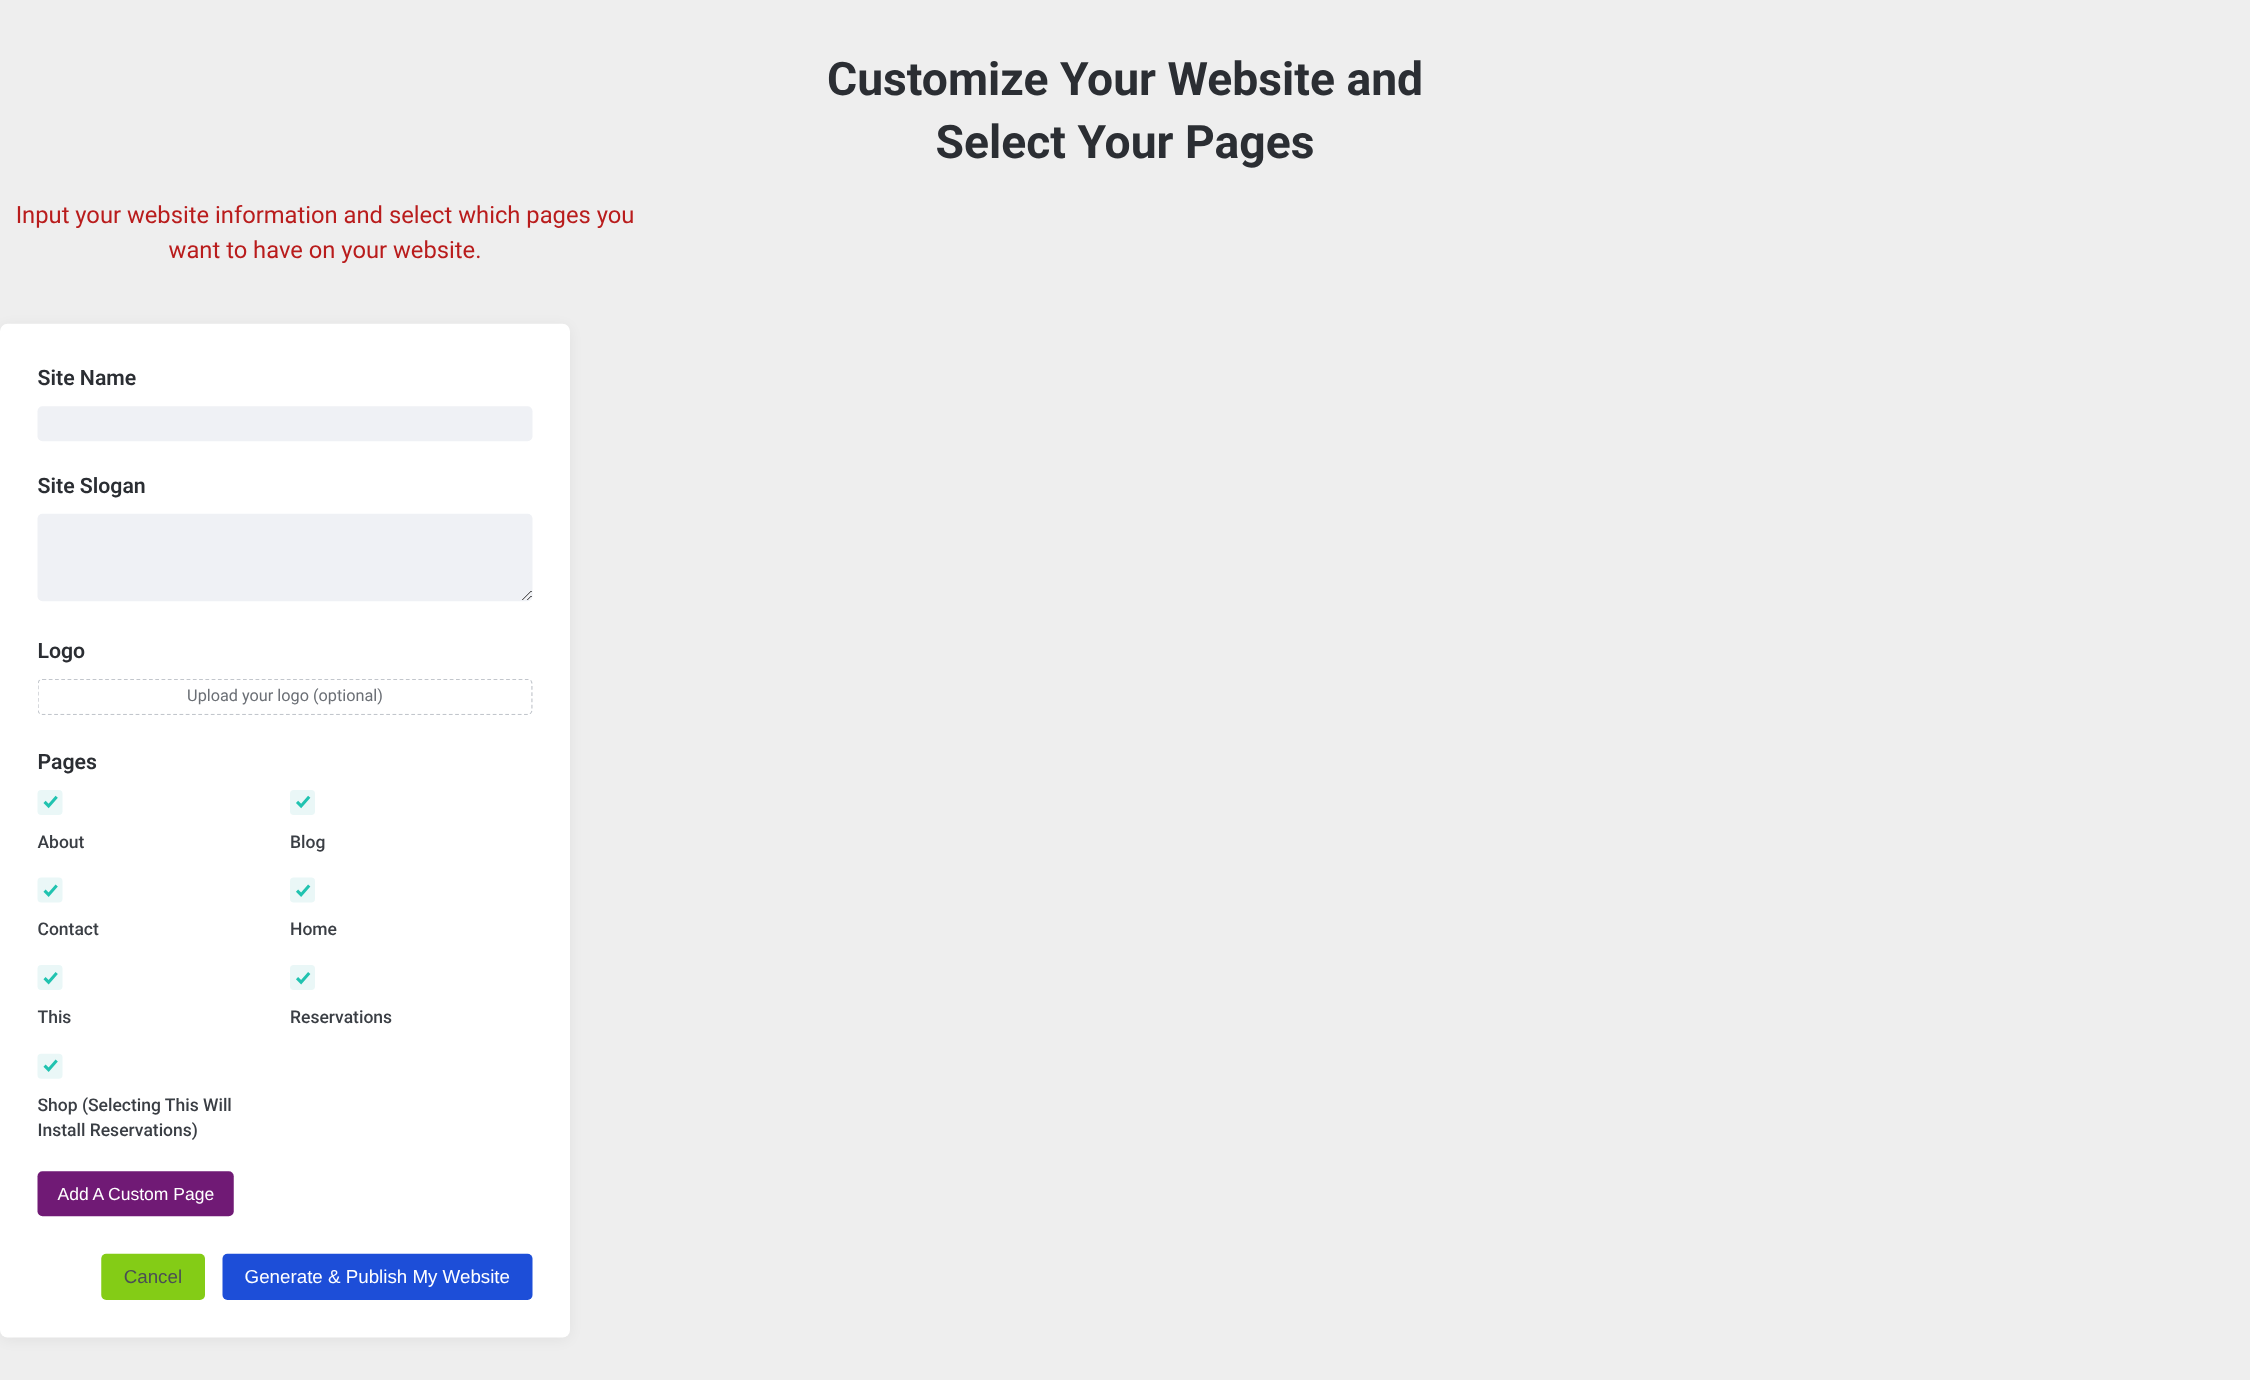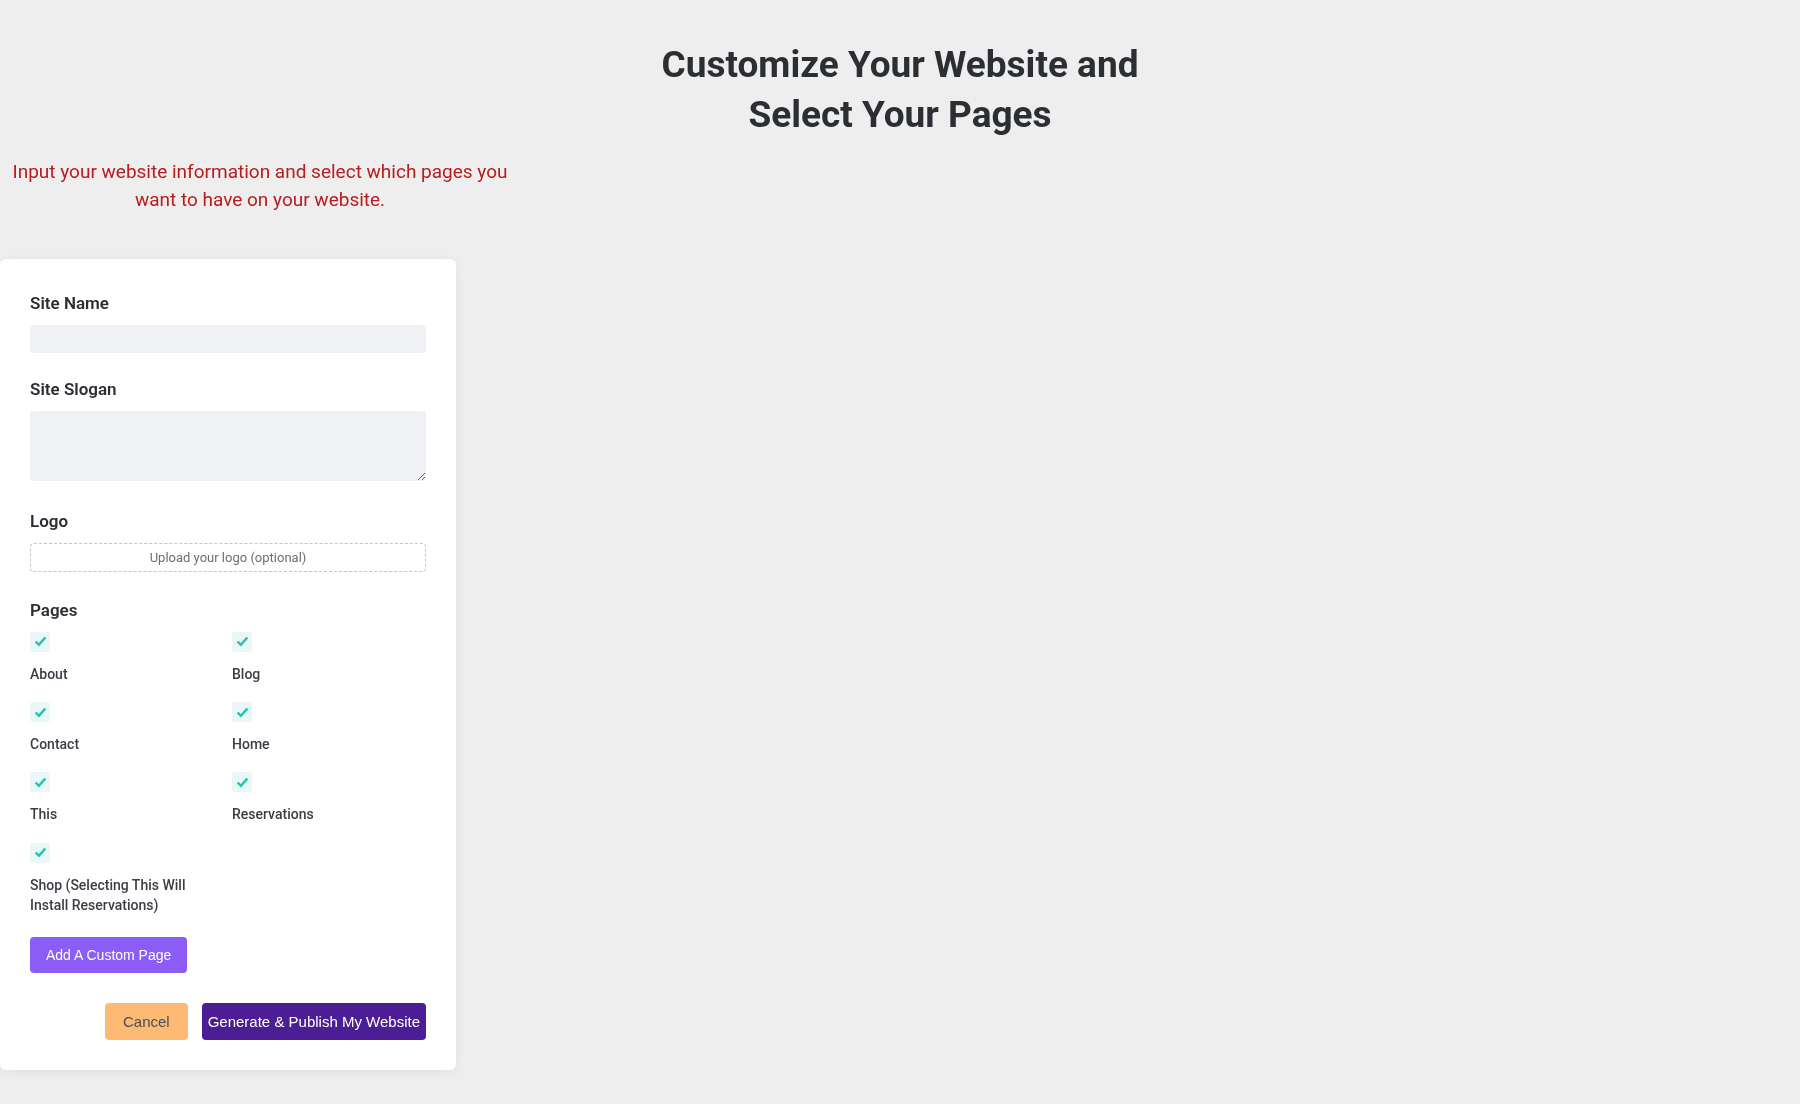--- a/index.html
+++ b/index.html
@@ -117,51 +117,51 @@
       stroke-width: 3;
       fill: none;
     }
     .page-label {
       font-size: 14px;
       color: #3a3e44;
       line-height: 1.45;
       font-weight: 500;
     }
     .add-page-btn {
-      background: #8b5cf6;
+      background: #701a75;
       color: #fff;
       border: none;
       border-radius: 4px;
       padding: 10px 16px;
       font-size: 14px;
       font-weight: 500;
       cursor: pointer;
       margin-bottom: 30px;
     }
     .action-row {
       display: flex;
       justify-content: flex-end;
       gap: 14px;
     }
     .cancel-btn {
-      background: #fdba74;
+      background: #84cc16;
       color: #4a4e55;
       border: none;
       border-radius: 4px;
       padding: 10px 18px;
       font-size: 15px;
       font-weight: 500;
       cursor: pointer;
     }
     .publish-btn {
-      background: #4c1d95;
+      background: #1d4ed8;
       color: #fff;
       border: none;
       border-radius: 4px;
-      padding: 10px 6px;
+      padding: 10px 18px;
       font-size: 15px;
       font-weight: 500;
       cursor: pointer;
     }
     .arrow-annotation {
       position: absolute;
       left: -162px;
       top: 438px;
       width: 160px;
       height: 70px;

